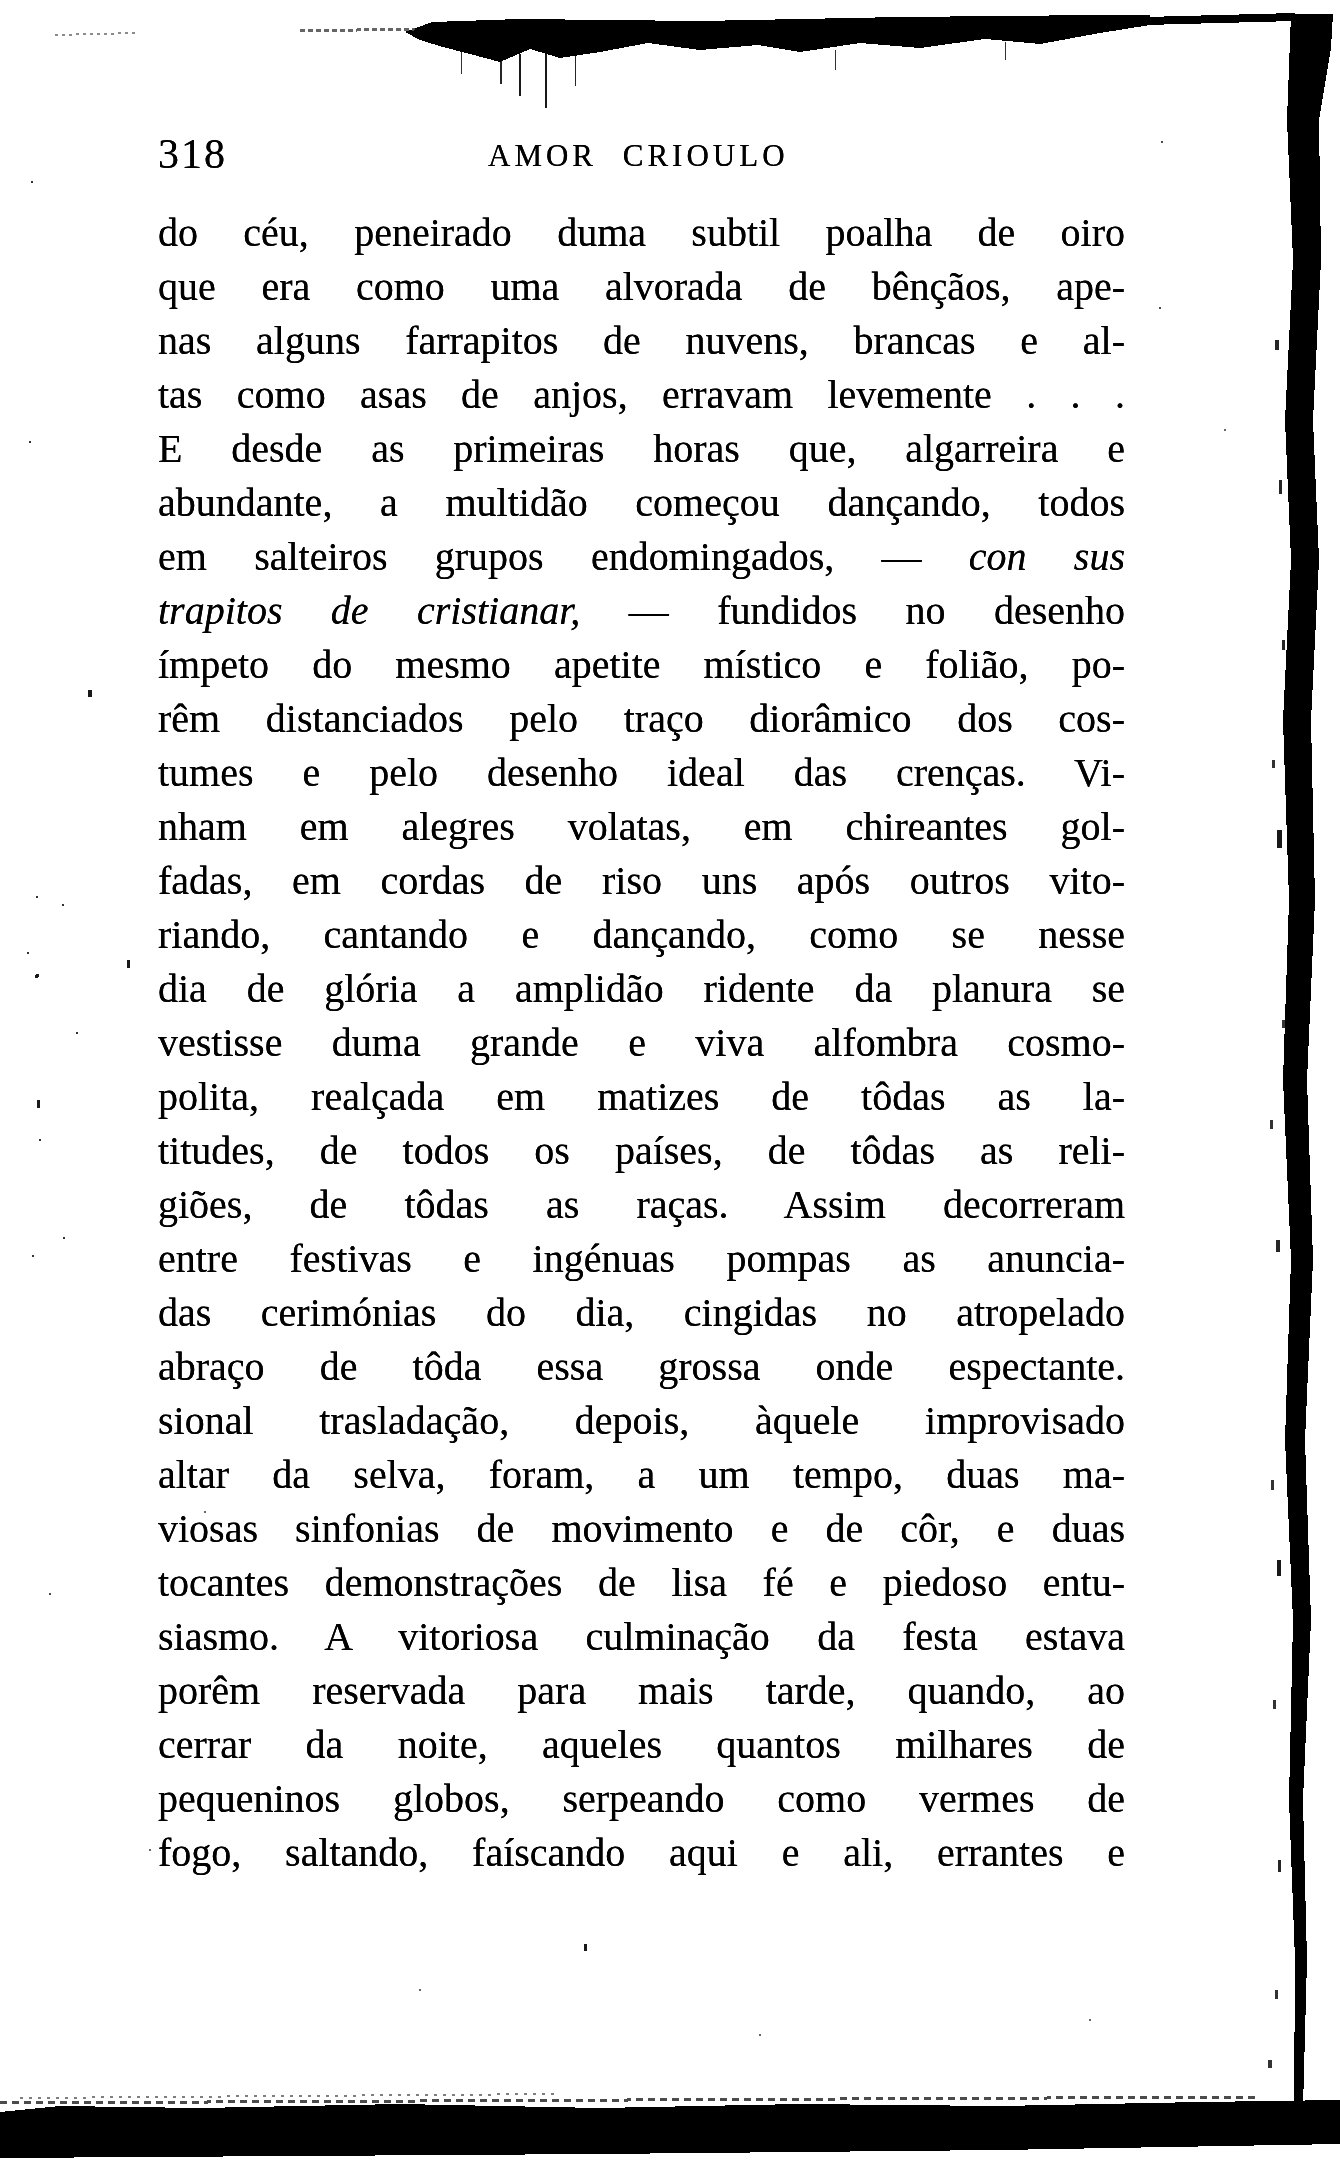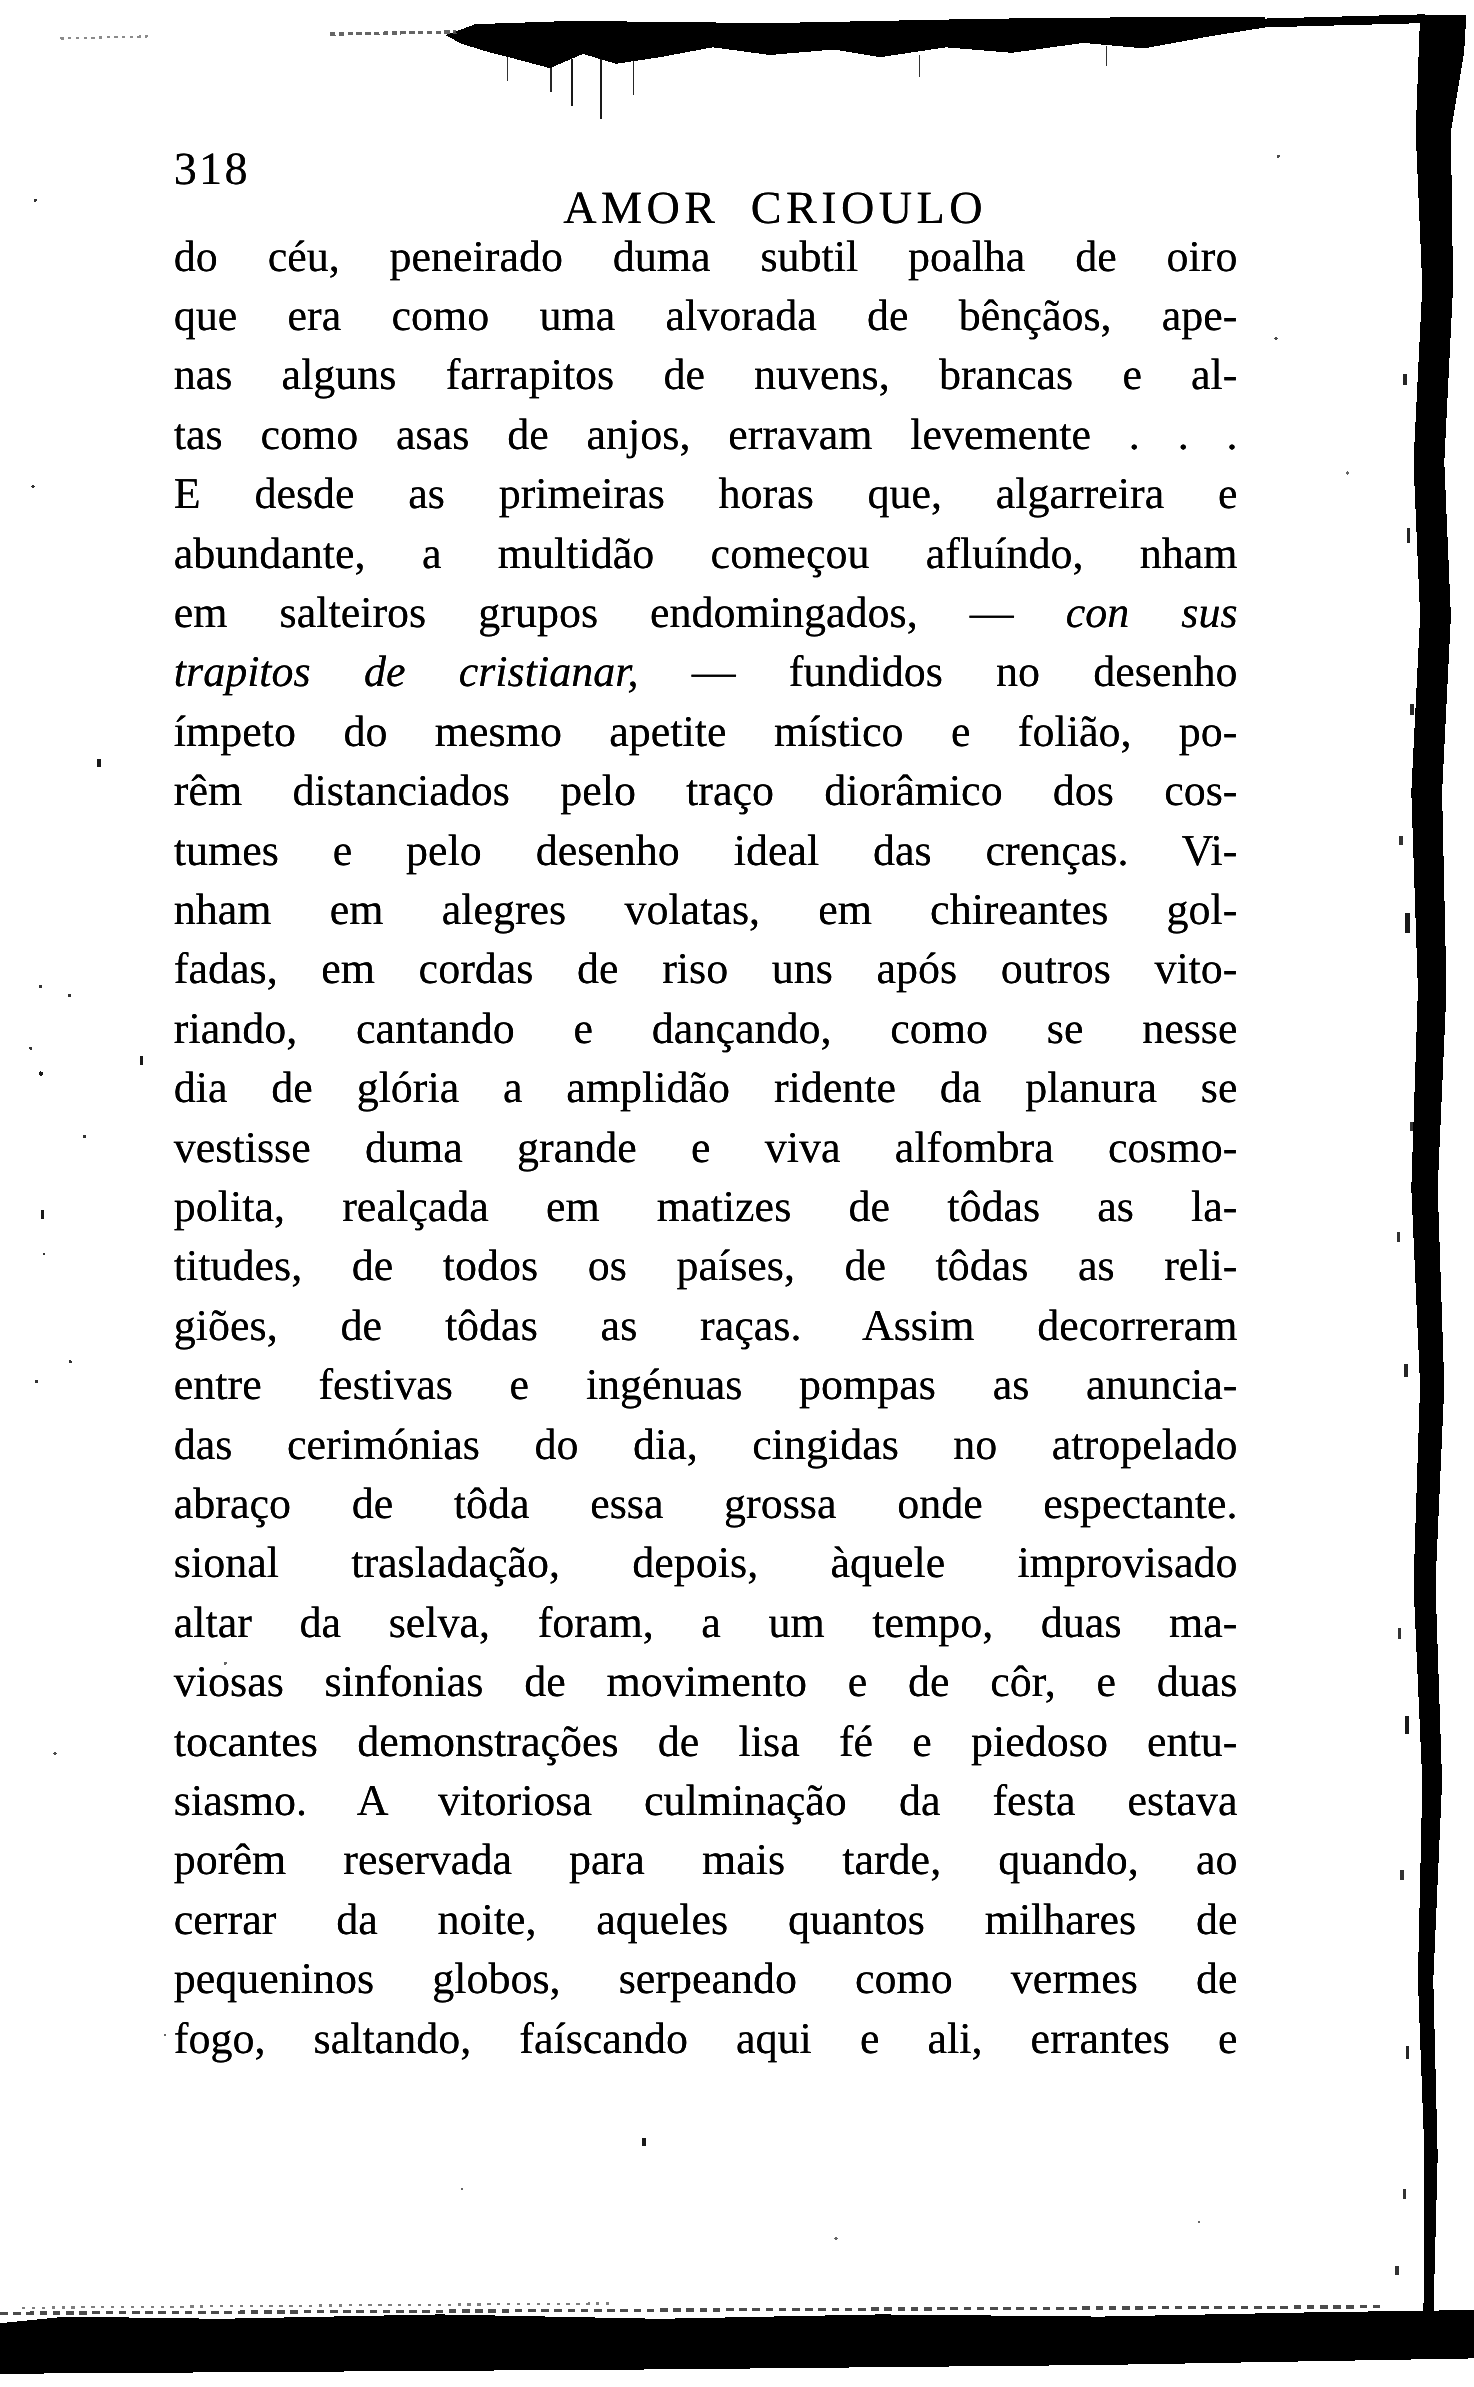--- a/index.html
+++ b/index.html
@@ -24,27 +24,26 @@
   }
   .page-number {
     position: absolute;
     left: 158px; top: 130px;
     font-size: 42px;
     letter-spacing: 2px;
     text-shadow: 0 0 0.6px #000;
   }
   .running-title {
     position: absolute;
-    left: 512px; top: 138px;
-    font-size: 42px;
+    left: 488px; top: 138px;
+    font-size: 31px;
     letter-spacing: 4px;
     word-spacing: 14px;
     text-shadow: 0 0 0.5px #000;
     white-space: nowrap;
-    margin-top: 28px;
   }
   .body-text {
     position: absolute;
     left: 158px; top: 206px;
     width: 967px;
   }
   .line {
     height: 54px;
     line-height: 54px;
     font-size: 40px;
@@ -138,21 +137,21 @@
     <span class="page-number">318</span>
     <span class="running-title">AMOR CRIOULO</span>
   </div>
 
   <div class="body-text" id="body-text">
       <div class="line"><span>do céu, peneirado duma subtil poalha de oiro</span></div>
       <div class="line"><span>que era como uma alvorada de bênçãos, ape-</span></div>
       <div class="line"><span>nas alguns farrapitos de nuvens, brancas e al-</span></div>
       <div class="line"><span>tas como asas de anjos, erravam levemente . . .</span></div>
       <div class="line"><span>E desde as primeiras horas que, algarreira e</span></div>
-      <div class="line"><span>abundante, a multidão começou afluíndo, nham</span></div>
+      <div class="line"><span>abundante, a multidão começou dançando, todos</span></div>
       <div class="line"><span>em salteiros grupos endomingados, — </span><i>con sus</i></div>
       <div class="line"><i>trapitos de cristianar,</i><span> — fundidos no desenho</span></div>
       <div class="line"><span>ímpeto do mesmo apetite místico e folião, po-</span></div>
       <div class="line"><span>rêm distanciados pelo traço diorâmico dos cos-</span></div>
       <div class="line"><span>tumes e pelo desenho ideal das crenças. Vi-</span></div>
       <div class="line"><span>nham em alegres volatas, em chireantes gol-</span></div>
       <div class="line"><span>fadas, em cordas de riso uns após outros vito-</span></div>
       <div class="line"><span>riando, cantando e dançando, como se nesse</span></div>
       <div class="line"><span>dia de glória a amplidão ridente da planura se</span></div>
       <div class="line"><span>vestisse duma grande e viva alfombra cosmo-</span></div>

